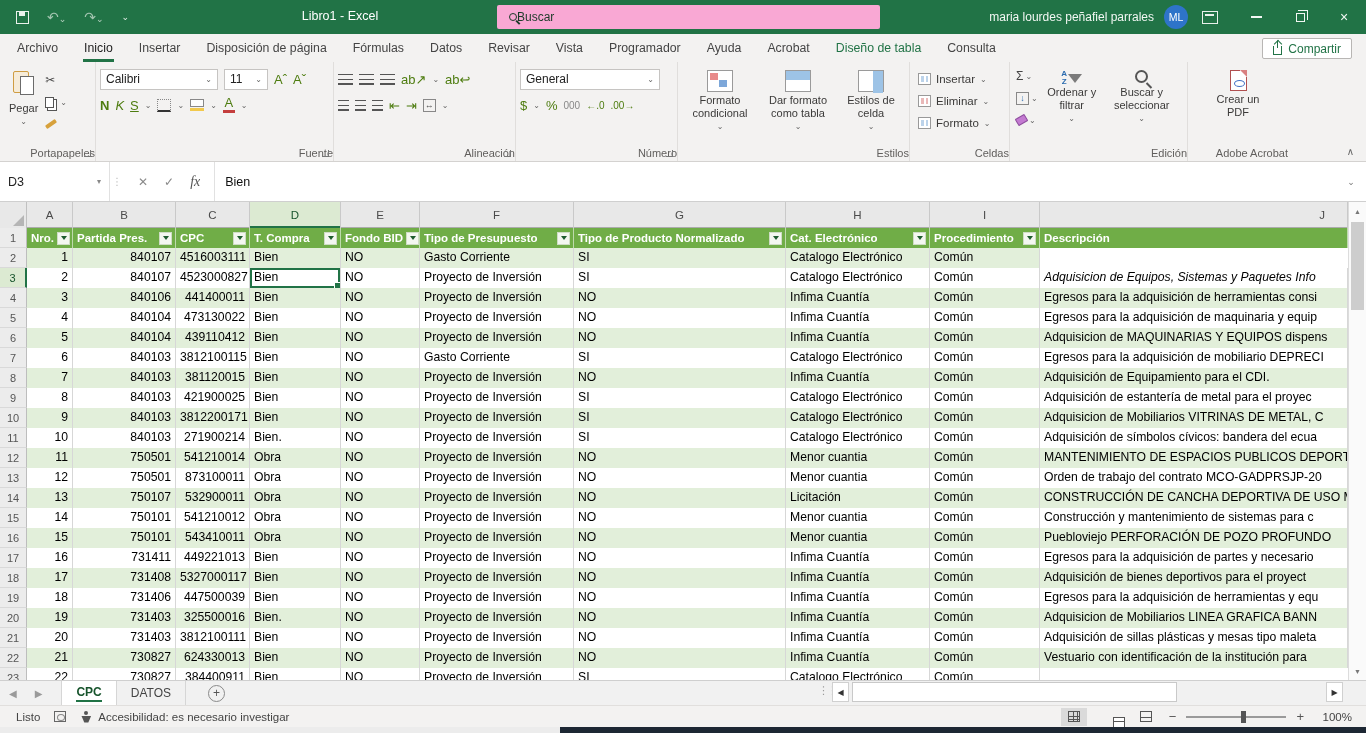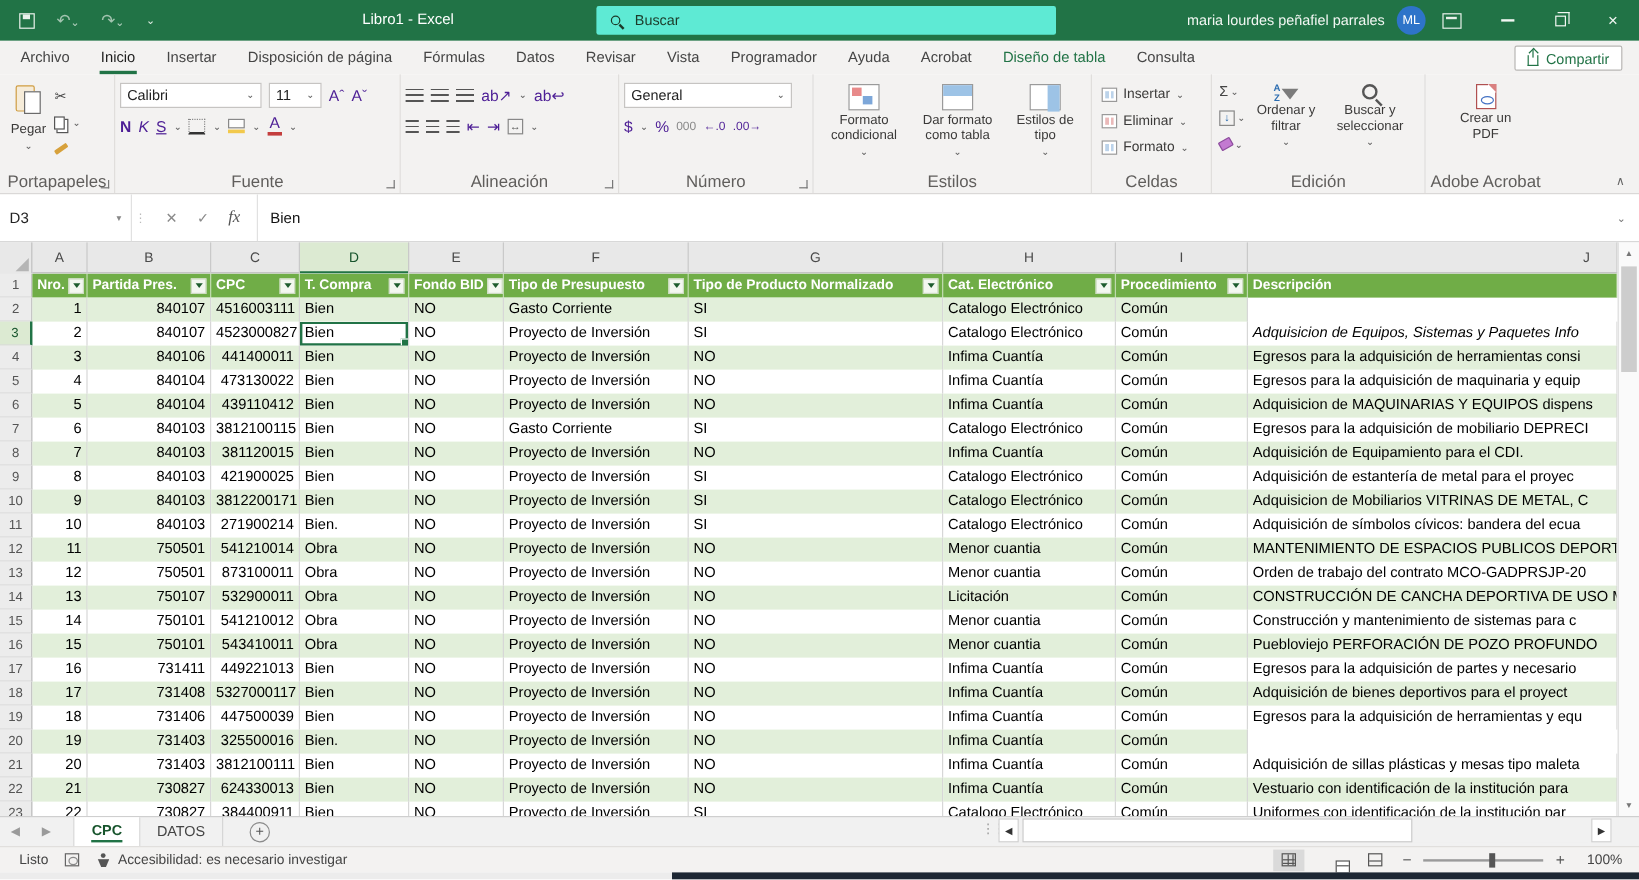--- a/index.html
+++ b/index.html
@@ -6,21 +6,21 @@
 html,body{width:1366px;height:733px;overflow:hidden}
 body{font-family:"Liberation Sans",sans-serif;background:#fff;position:relative;color:#333;font-size:12px}
 
 #titlebar{position:absolute;left:0;top:0;width:1366px;height:34px;background:#217346;display:flex;align-items:center;color:#fff}
 .qat{display:flex;align-items:center;gap:18px;padding-left:16px}
 .saveic{width:13px;height:13px;border:1.5px solid #eaf2ec;position:relative}
 .saveic:before{content:"";position:absolute;left:2px;top:0;width:6px;height:4px;background:#eaf2ec}
 .undo,.redo{font-size:14px;color:#cfe0d4;opacity:.75}
 .qdd{font-size:9px;color:#e3eee6}
 #wintitle{position:absolute;left:250px;width:180px;text-align:center;font-size:12.5px;color:#fff;top:9px}
-#searchbox{position:absolute;left:497px;top:5px;width:383px;height:24px;background:#5eead4;border-radius:2px;display:flex;align-items:center;gap:12px;padding-left:12px;color:#1c3a29}
+#searchbox{position:absolute;left:497px;top:5px;width:383px;height:24px;background:#f9a8d4;border-radius:2px;display:flex;align-items:center;gap:0;padding-left:12px;color:#1c3a29}
 .magglass{width:8px;height:8px;border:1.6px solid #1c3a29;border-radius:50%;position:relative}
 .magglass:after{content:"";position:absolute;width:1.6px;height:5px;background:#1c3a29;left:7px;top:6px;transform:rotate(-45deg)}
 #tbright{position:absolute;right:0;top:0;height:34px;display:flex;align-items:center}
 #username{font-size:12px;margin-right:10px;color:#f2f7f3}
 #avatar{width:24px;height:24px;border-radius:50%;background:#2e74c9;color:#fff;font-size:10.5px;display:flex;align-items:center;justify-content:center;margin-right:14px}
 .ribopt{width:16px;height:13px;border:1.4px solid #e8f0ea;position:relative;margin-right:16px}
 .ribopt:before{content:"";position:absolute;left:2px;top:2px;width:9px;height:2px;background:#e8f0ea}
 .winbtn{width:44px;height:34px;display:flex;align-items:center;justify-content:center;color:#f2f7f3;font-size:14px}
 .minbar{width:11px;height:1.6px;background:#f2f7f3}
 .restic{width:9px;height:9px;border:1.3px solid #f2f7f3;position:relative}
@@ -31,31 +31,31 @@
 .rtab.active{color:#1e1e1e}
 .rtab.active:after{content:"";position:absolute;left:12px;right:12px;bottom:0;height:3px;background:#217346}
 .rtab.ctx{color:#217346}
 #sharebtn{position:absolute;right:14px;top:4px;height:21px;border:1px solid #b8b6b4;border-radius:2px;background:#fff;display:flex;align-items:center;gap:6px;padding:0 10px;font-size:12px;color:#217346}
 .shareic{width:9px;height:9px;border:1.3px solid #217346;border-top:none;position:relative;margin-top:3px}
 .shareic:before{content:"";position:absolute;left:2.6px;top:-5px;width:1.4px;height:7px;background:#217346}
 .shareic:after{content:"";position:absolute;left:0.5px;top:-5px;width:5px;height:5px;border-top:1.4px solid #217346;border-left:1.4px solid #217346;transform:rotate(45deg)}
 
 #ribbon{position:absolute;left:0;top:62px;width:1366px;height:100px;background:#f3f2f1;border-bottom:1px solid #d4d2d0;display:flex}
 .group{position:relative;border-right:1px solid #e0dedc;height:99px;padding:4px 4px 16px;flex:none}
-.glabel{position:absolute;bottom:2px;left:0;right:0;text-align:center;font-size:14px;color:#605e5c}
+.glabel{position:absolute;bottom:2px;left:0;right:0;text-align:right;font-size:11px;color:#605e5c}
 .launcher{position:absolute;right:4px;bottom:4px;width:7px;height:7px;border-right:1.2px solid #777;border-bottom:1.2px solid #777}
 .gbody{display:flex;height:78px}
 .bigbtn{display:flex;flex-direction:column;align-items:center;justify-content:flex-start;padding:4px 5px;font-size:11px;color:#3b3a39;text-align:center;line-height:13px}
 .bigbtn .dd{font-size:8px;color:#666}
 .mini-col{display:flex;flex-direction:column;justify-content:flex-start;gap:6px;padding:6px 2px}
 .mbtn{font-size:12px;color:#444;display:flex;align-items:center;gap:2px;height:16px}
 .row{display:flex;align-items:center;gap:6px;height:26px}
 .sel-box{background:#fff;border:1px solid #c6c4c2;height:21px;display:flex;align-items:center;justify-content:space-between;padding:0 5px;font-size:12px;color:#222}
 .dd{font-size:8px;color:#666}
-.glyph{font-size:13px;color:#4c1d95}
+.glyph{font-size:13px;color:#4d7c0f}
 .clipicon{width:26px;height:30px;position:relative;margin-bottom:2px}
 .clip{position:absolute;left:2px;top:1px;width:16px;height:22px;border:1.6px solid #cf9d43;border-radius:2px;background:#f6ecd9}
 .page{position:absolute;left:9px;top:6px;width:14px;height:19px;background:#fff;border:1.2px solid #6b6b6b}
 .copyic{width:9px;height:11px;border:1.1px solid #555;background:#fff;box-shadow:2.5px 2.5px 0 -0.5px #fff,2.5px 2.5px 0 0.5px #555;margin-right:4px}
 .brushic{width:12px;height:4px;background:#d7a13b;transform:rotate(-35deg);border-radius:1px}
 .lines{width:15px;height:11px;background:repeating-linear-gradient(#555 0 1.4px,transparent 1.4px 4.6px)}
 .lines.short{width:11px}
 .borderic{width:14px;height:13px;border:1px dotted #888;border-bottom:2.2px solid #333}
 .fillic{width:14px;height:8px;border:1px solid #888;background:#fdfdfd}
 .cbar{display:block;width:14px;height:3px;margin-top:1px}
@@ -316,21 +316,21 @@
           <span>Formato condicional</span>
             <span class="dd">⌄</span>
         </div>
         <div class="bigbtn" style="width:80px">
           <span class="sicon tbl"></span>
           <span>Dar formato como tabla</span>
             <span class="dd">⌄</span>
         </div>
         <div class="bigbtn" style="width:66px">
           <span class="sicon cst"></span>
-          <span>Estilos de tipo</span>
+          <span>Estilos de celda</span>
             <span class="dd">⌄</span>
         </div>
       </div>
       <div class="glabel">Estilos</div>
     </div>
 
     <div class="group" style="width:100px">
       <div style="padding:2px 4px">
         <div class="cellbtn">
             <span class="cgrid"></span>
@@ -708,20 +708,21 @@
         <div class="gut">20</div>
         <div class="cell r" style="width: 46px;">19</div>
         <div class="cell r" style="width: 103px;">731403</div>
         <div class="cell r" style="width: 74px;">325500016</div>
         <div class="cell" style="width: 91px;">Bien.</div>
         <div class="cell" style="width: 79px;">NO</div>
         <div class="cell" style="width: 154px;">Proyecto de Inversión</div>
         <div class="cell" style="width: 212px;">NO</div>
         <div class="cell" style="width: 144px;">Infima Cuantía</div>
         <div class="cell" style="width: 110px;">Común</div>
+        <div class="cell" style="width: 308px;">Adquisicion de Mobiliarios LINEA GRAFICA BANN</div>
       </div>
       <div class="grow">
         <div class="gut">21</div>
         <div class="cell r" style="width: 46px;">20</div>
         <div class="cell r" style="width: 103px;">731403</div>
         <div class="cell r" style="width: 74px;">3812100111</div>
         <div class="cell" style="width: 91px;">Bien</div>
         <div class="cell" style="width: 79px;">NO</div>
         <div class="cell" style="width: 154px;">Proyecto de Inversión</div>
         <div class="cell" style="width: 212px;">NO</div>
@@ -746,21 +747,20 @@
         <div class="gut">23</div>
         <div class="cell r" style="width: 46px;">22</div>
         <div class="cell r" style="width: 103px;">730827</div>
         <div class="cell r" style="width: 74px;">384400911</div>
         <div class="cell" style="width: 91px;">Bien</div>
         <div class="cell" style="width: 79px;">NO</div>
         <div class="cell" style="width: 154px;">Proyecto de Inversión</div>
         <div class="cell" style="width: 212px;">SI</div>
         <div class="cell" style="width: 144px;">Catalogo Electrónico</div>
         <div class="cell" style="width: 110px;">Común</div>
-        <div class="cell" style="width: 308px;">Uniformes con identificación de la institución par</div>
       </div>
     </div>
 
   <div id="vscroll">
     <div class="varrow">▲</div>
     <div id="vthumb"></div>
     <div class="varrow dn">▼</div>
   </div>
 
   <div id="tabsbar">

